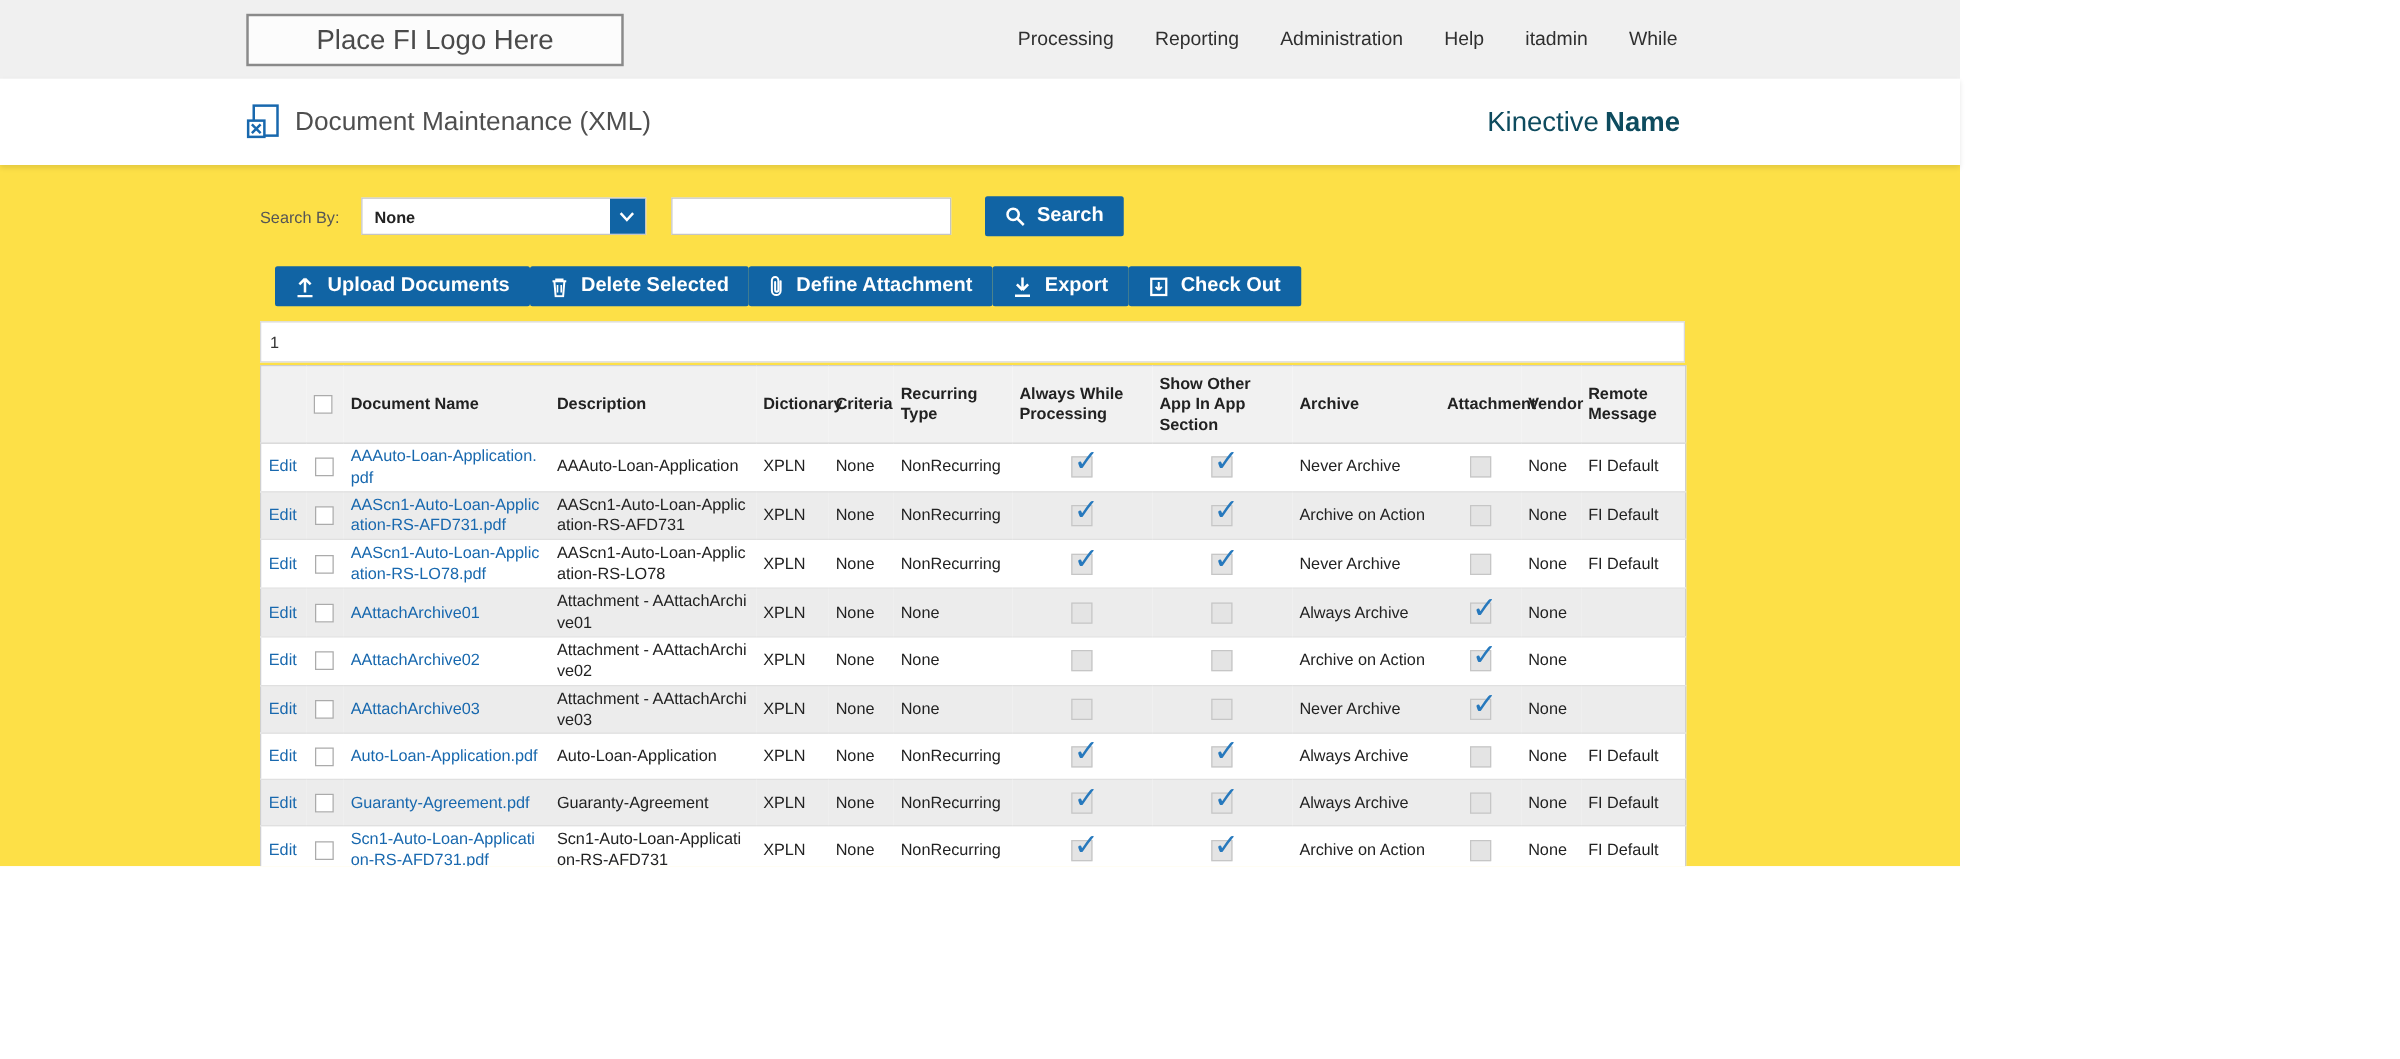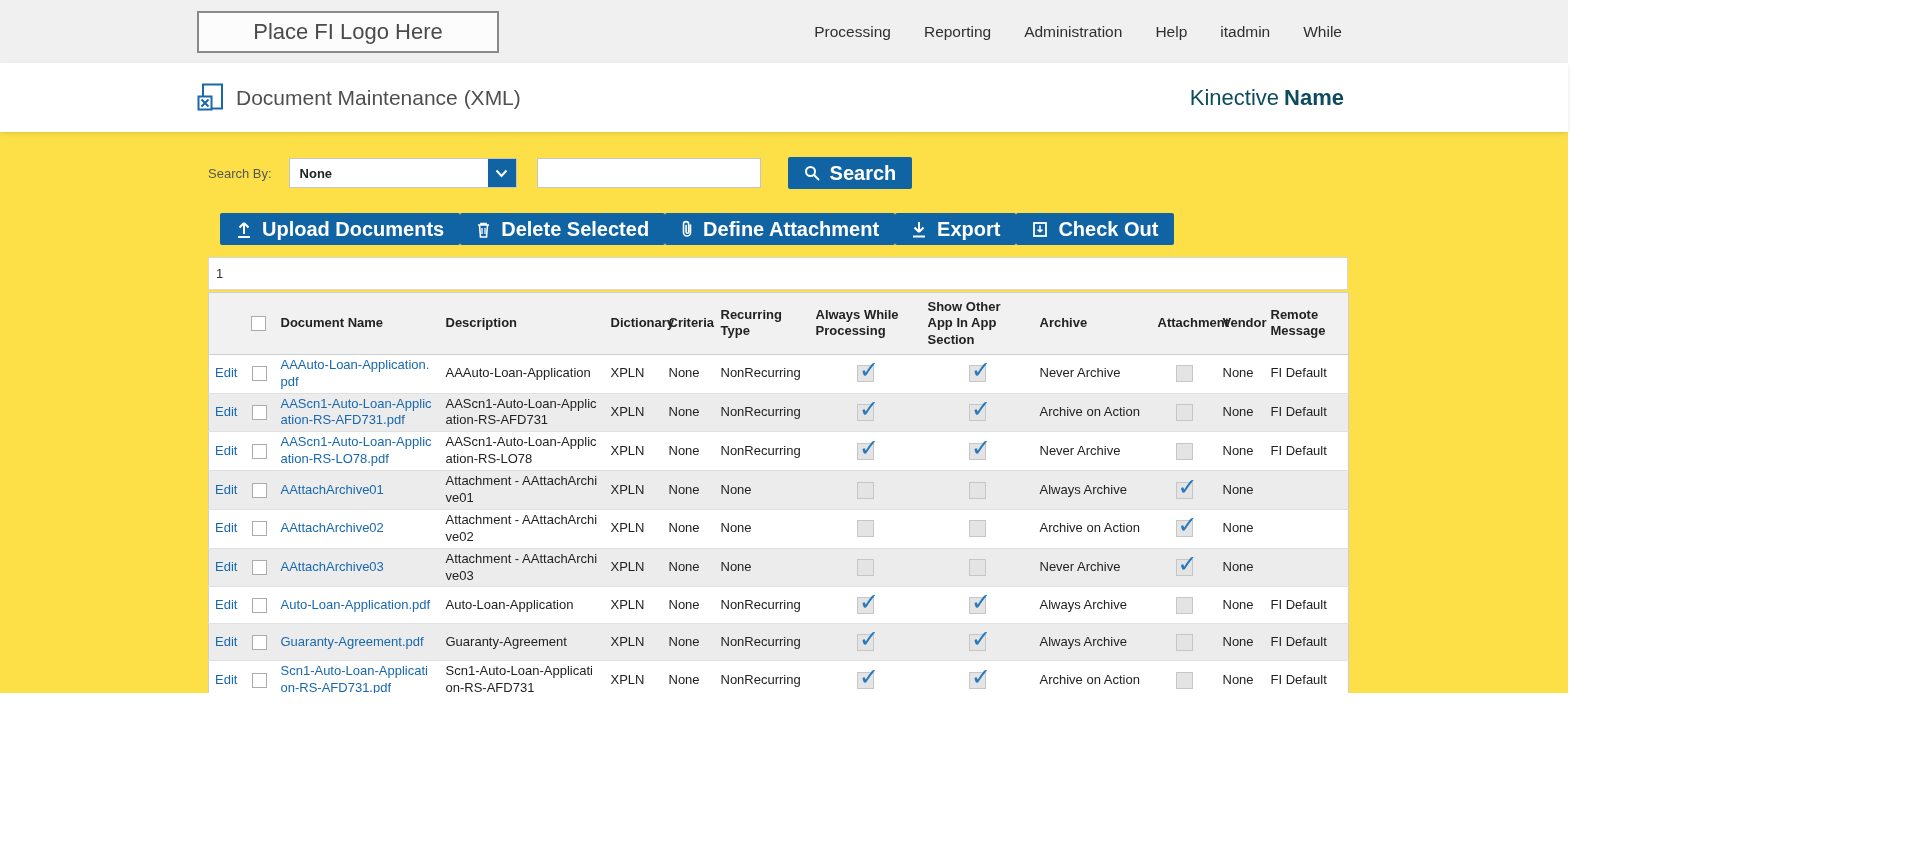--- a/index.html
+++ b/index.html
@@ -28,21 +28,21 @@
   .search-row { display:flex; align-items:center; padding-top:25px; }
   .search-label { font-size:13px; color:#555; }
   .dropdown { margin-left:17px; width:228px; height:30px; background:#fff; border:1px solid #c5c5c5;
               display:flex; align-items:center; cursor:pointer; }
   .dd-value { flex:1; padding-left:10px; font-size:13px; font-weight:700; color:#222; }
   .dd-btn { width:28px; height:28px; background:#1164a4; display:flex; align-items:center; justify-content:center; }
   .search-input { margin-left:20px; width:224px; height:30px; border:1px solid #c5c5c5; padding:0 8px;
                   font-size:13px; font-family:inherit; background:#fff; outline:none; }
 
   .btn { background:#1164a4; color:#fff; border:none; border-radius:2px; height:32px; display:inline-flex;
-         align-items:center; gap:10px; padding:0 16px; font-size:20px; font-weight:700;
+         align-items:center; gap:10px; padding:0 16px; font-size:16px; font-weight:700;
          font-family:inherit; cursor:pointer; white-space:nowrap; }
   .btn .icon { display:inline-flex; }
   .btn-search { margin-left:27px; }
 
   .toolbar { margin-top:24px; display:flex; padding-left:12px; }
 
   .pagination { margin-top:12px; width:1140px; height:33px; background:#fff; border:1px solid #d8d8d8;
                 display:flex; align-items:center; padding-left:7px; font-size:13px; color:#333; }
   .pagination span { cursor:pointer; }
 

